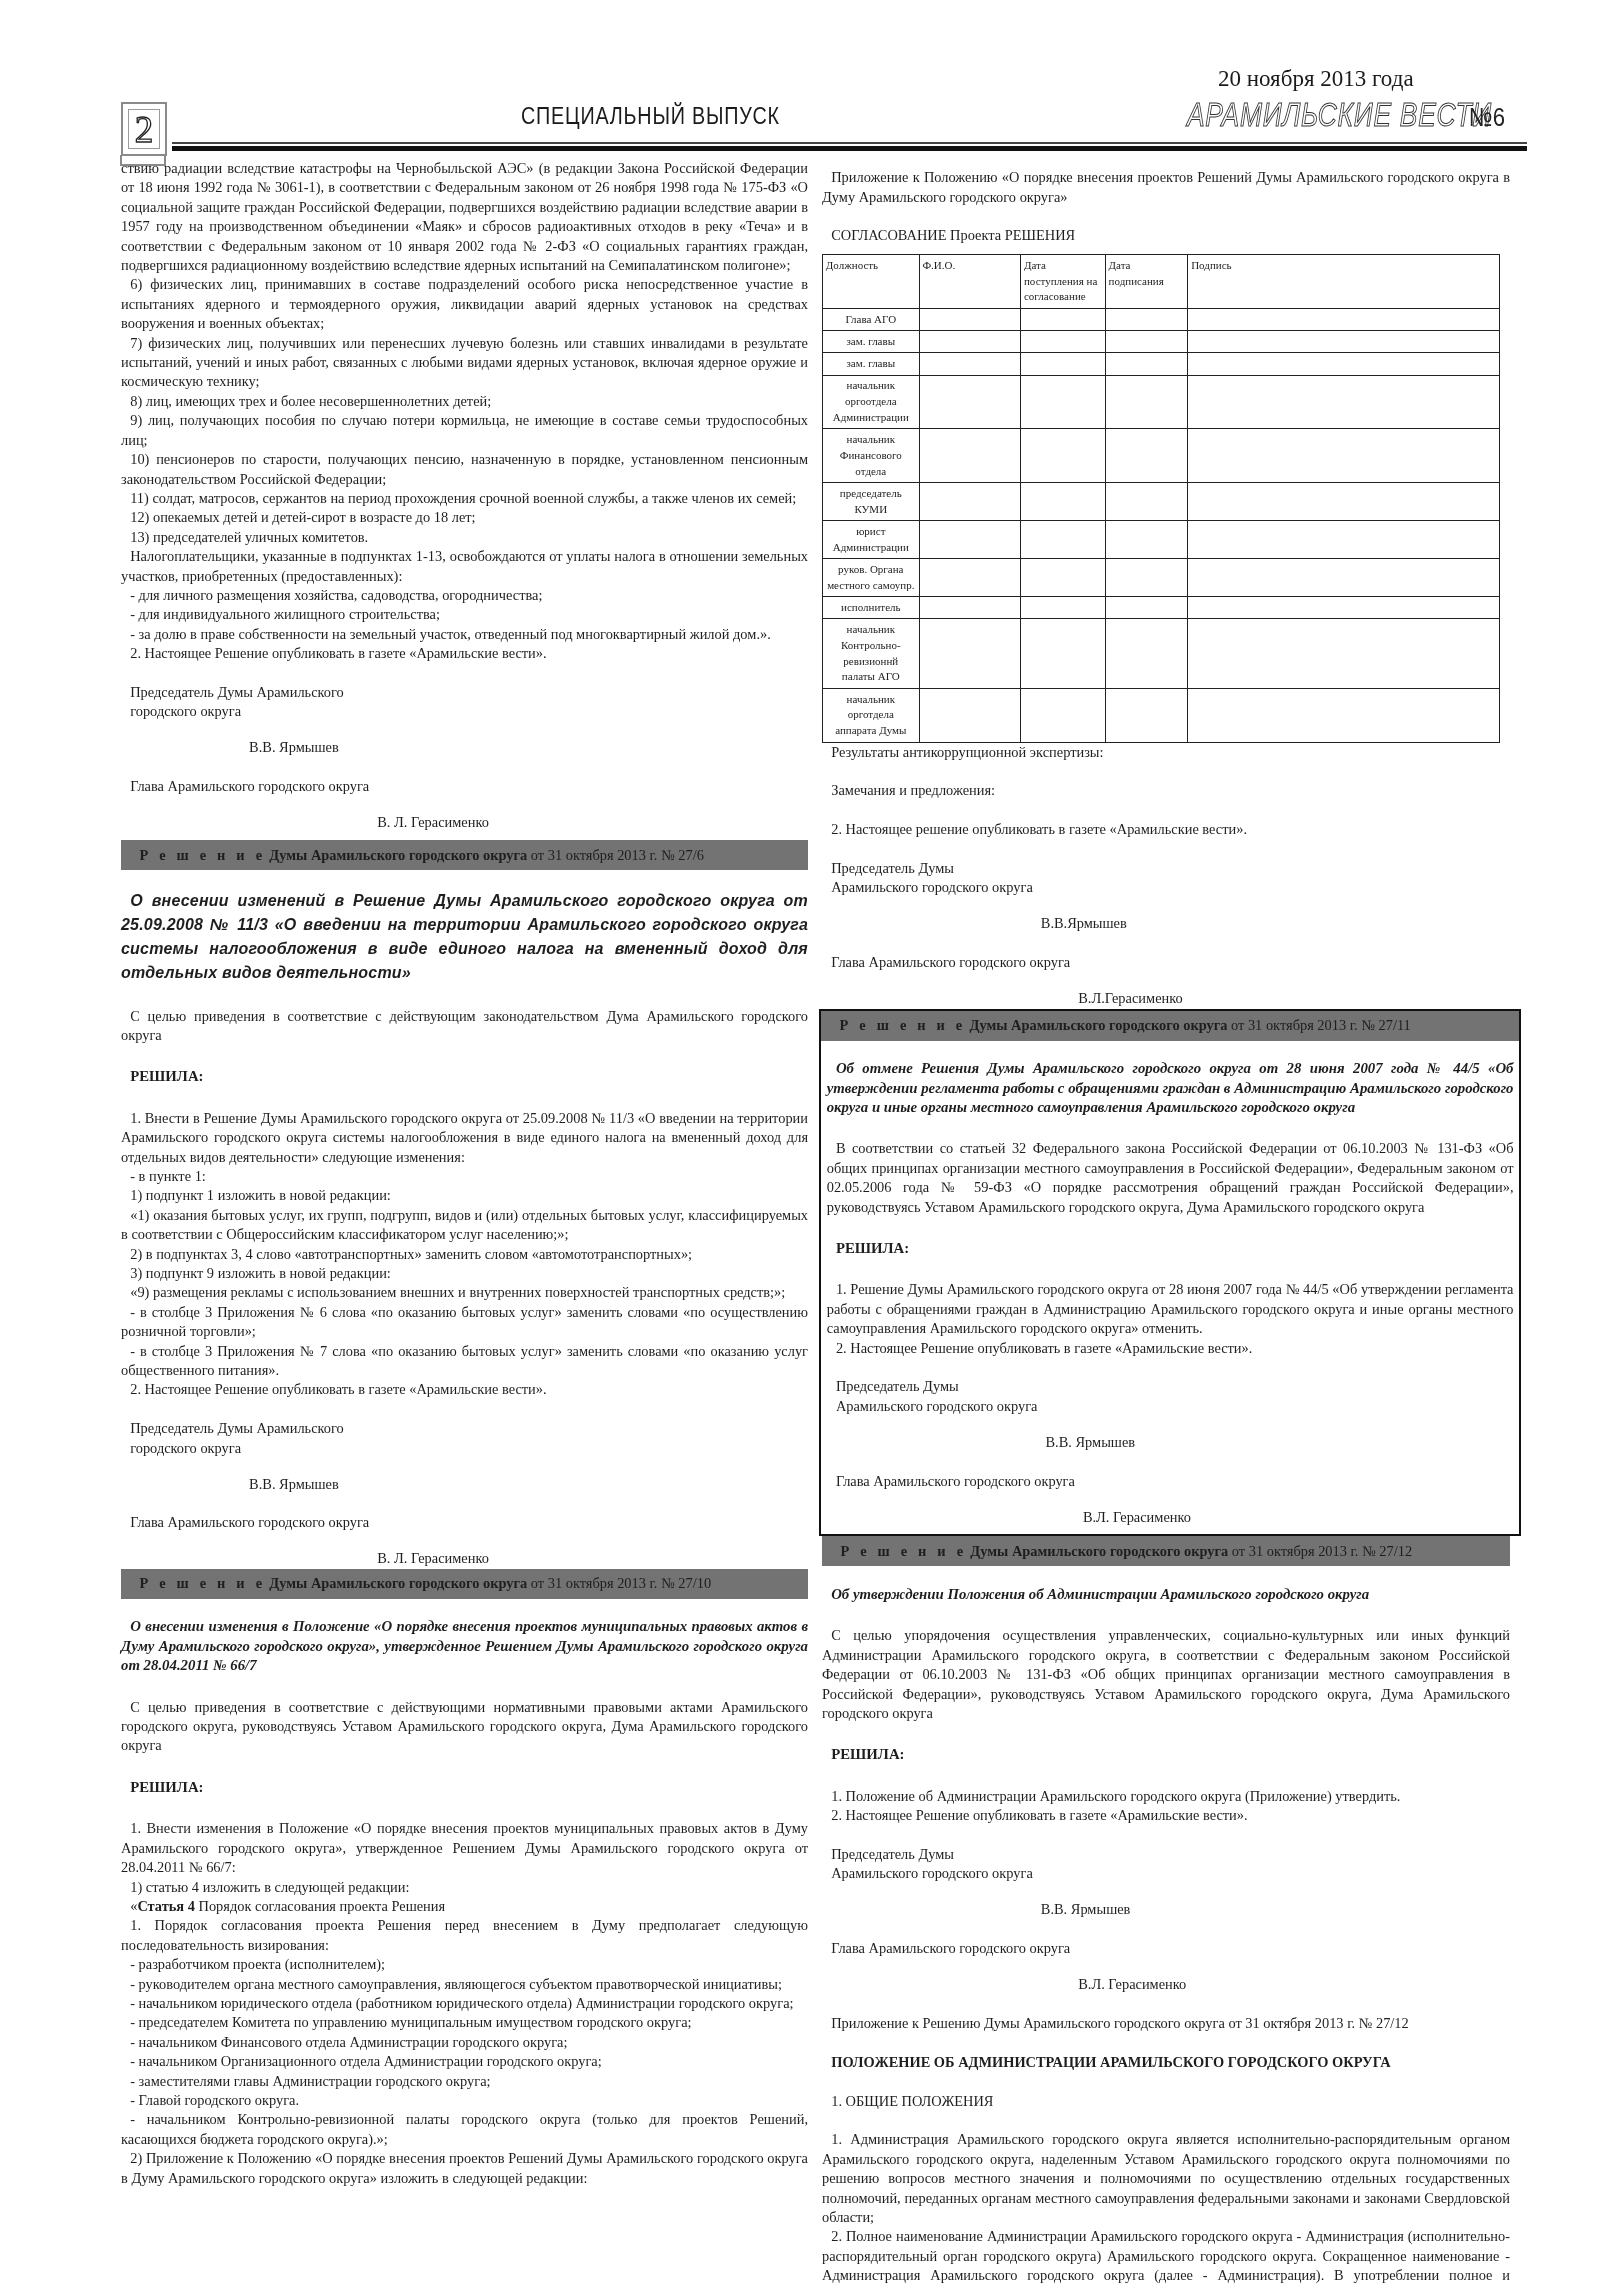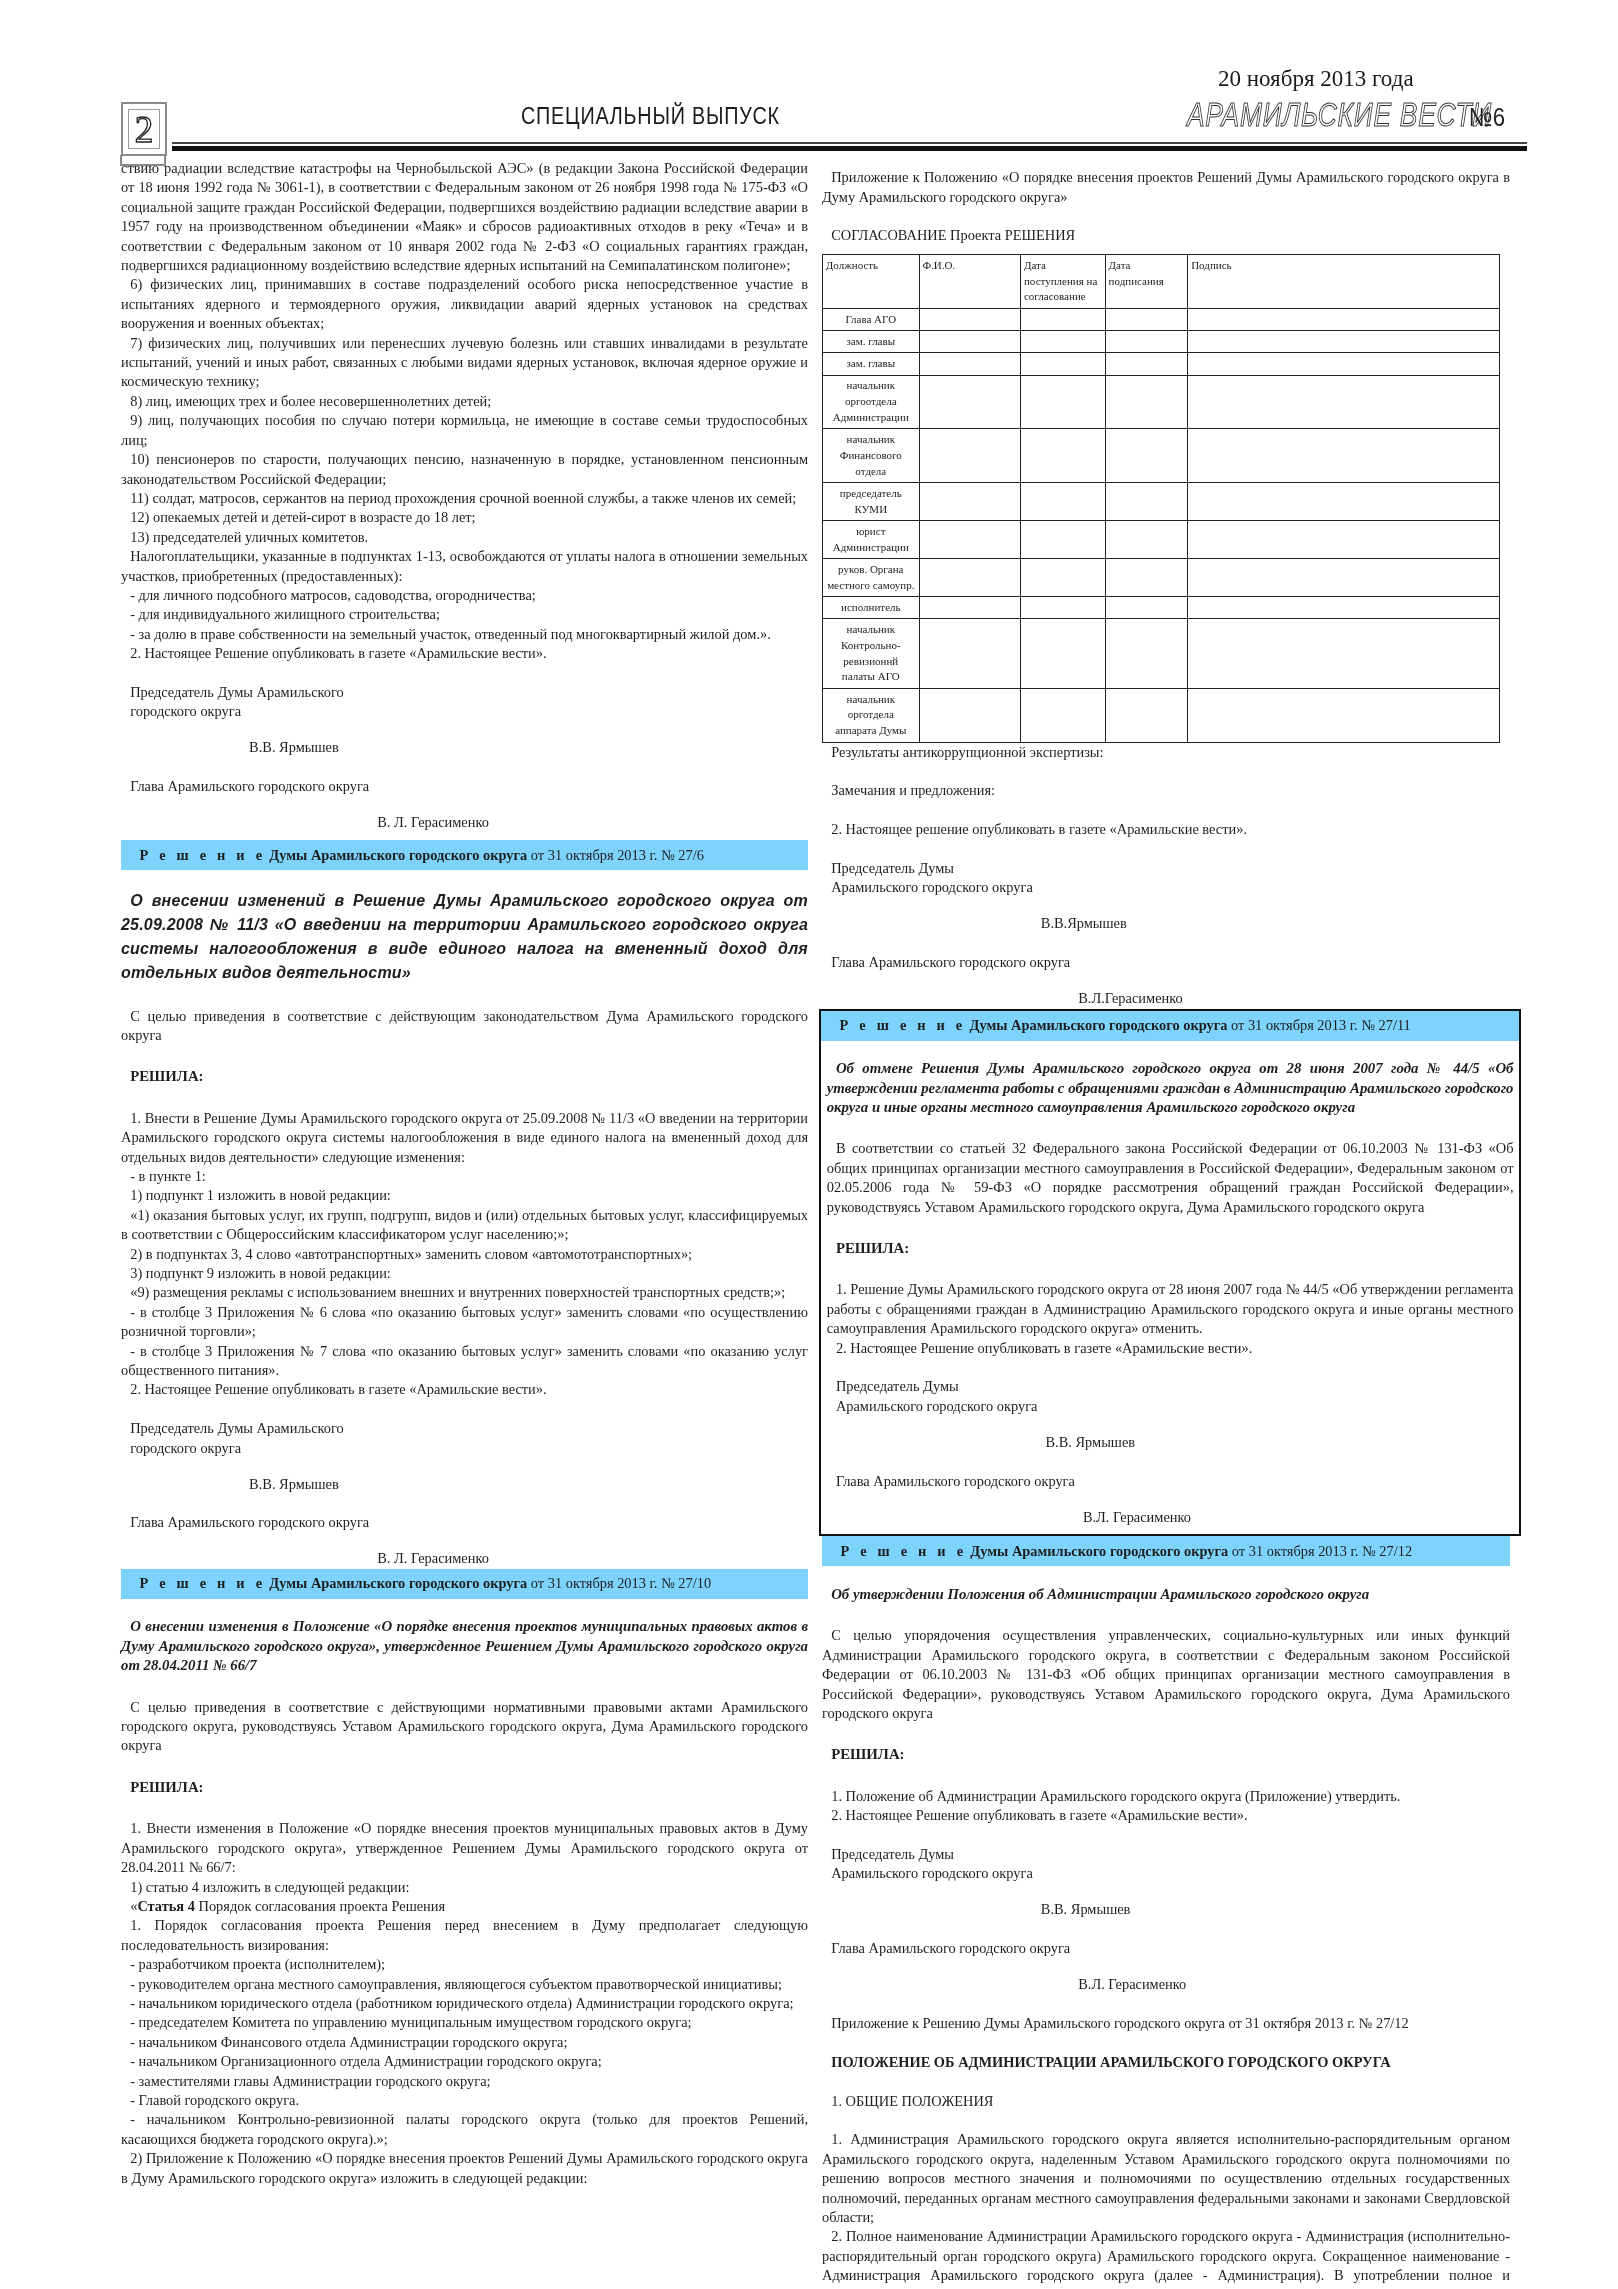--- a/index.html
+++ b/index.html
@@ -30,21 +30,21 @@
   .col p { margin: 0; text-indent: 9.2px; }
   .col p.noind { text-indent: 0; }
   .gap-s { height: 19.4px; }
   .gap-m { height: 18.5px; }
   .gap-l { height: 22px; }
 
   .sig { display: flex; justify-content: flex-start; padding-left: 9.2px; gap: 8px; }
   .sig .name { width: 231px; text-align: left; margin-top: 36px; }
   .sig-block { margin: 0; }
 
-  .decision-band { background: #7dd3fc; padding: 4.6px 9.2px 5.5px 9.2px; font-size: 14.4px; line-height: 20px; margin: 0; text-indent: 0; }
+  .decision-band { background: #737373; padding: 4.6px 9.2px 5.5px 9.2px; font-size: 14.4px; line-height: 20px; margin: 0; text-indent: 0; }
   .decision-band .b { font-weight: bold; }
   .spaced { letter-spacing: 3.7px; }
 
   .title-sans { font-family: "Liberation Sans", "DejaVu Sans", sans-serif; font-weight: bold; font-style: italic;
                 font-size: 16px; line-height: 24px; text-indent: 9.2px; text-align: justify; margin: 0; letter-spacing: 0.2px; }
   .title-serif { font-weight: bold; font-style: italic; font-size: 14.8px; line-height: 19.4px; text-indent: 9.2px; text-align: justify; margin: 0; }
   .resolved { font-weight: bold; padding-left: 9.2px; font-size: 14.8px; }
 
   .boxed { border: 2.8px solid #111; padding: 0 5.5px 7.4px 5.5px; margin-left: -2.8px; margin-right: -11px; }
   .boxed .decision-band { margin: 0 -5.5px; }
@@ -80,21 +80,21 @@
   <div id="left-cont-items">
       <p>6) физических лиц, принимавших в составе подразделений особого риска непосредственное участие в испытаниях ядерного и термоядерного оружия, ликвидации аварий ядерных установок на средствах вооружения и военных объектах;</p>
       <p>7) физических лиц, получивших или перенесших лучевую болезнь или ставших инвалидами в результате испытаний, учений и иных работ, связанных с любыми видами ядерных установок, включая ядерное оружие и космическую технику;</p>
       <p>8) лиц, имеющих трех и более несовершеннолетних детей;</p>
       <p>9) лиц, получающих пособия по случаю потери кормильца, не имеющие в составе семьи трудоспособных лиц;</p>
       <p>10) пенсионеров по старости, получающих пенсию, назначенную в порядке, установленном пенсионным законодательством Российской Федерации;</p>
       <p>11) солдат, матросов, сержантов на период прохождения срочной военной службы, а также членов их семей;</p>
       <p>12) опекаемых детей и детей-сирот в возрасте до 18 лет;</p>
       <p>13) председателей уличных комитетов.</p>
       <p>Налогоплательщики, указанные в подпунктах 1-13, освобождаются от уплаты налога в отношении земельных участков, приобретенных (предоставленных):</p>
-      <p>- для личного подсобного матросов, садоводства, огородничества;</p>
+      <p>- для личного размещения хозяйства, садоводства, огородничества;</p>
       <p>- для индивидуального жилищного строительства;</p>
       <p>- за долю в праве собственности на земельный участок, отведенный под многоквартирный жилой дом.».</p>
       <p>2. Настоящее Решение опубликовать в газете «Арамильские вести».</p>
     </div>
 
   <div class="gap-s"></div>
   <div class="sig-block">
     <p>Председатель Думы Арамильского</p>
     <div class="sig">
         <span>городского округа</span>

